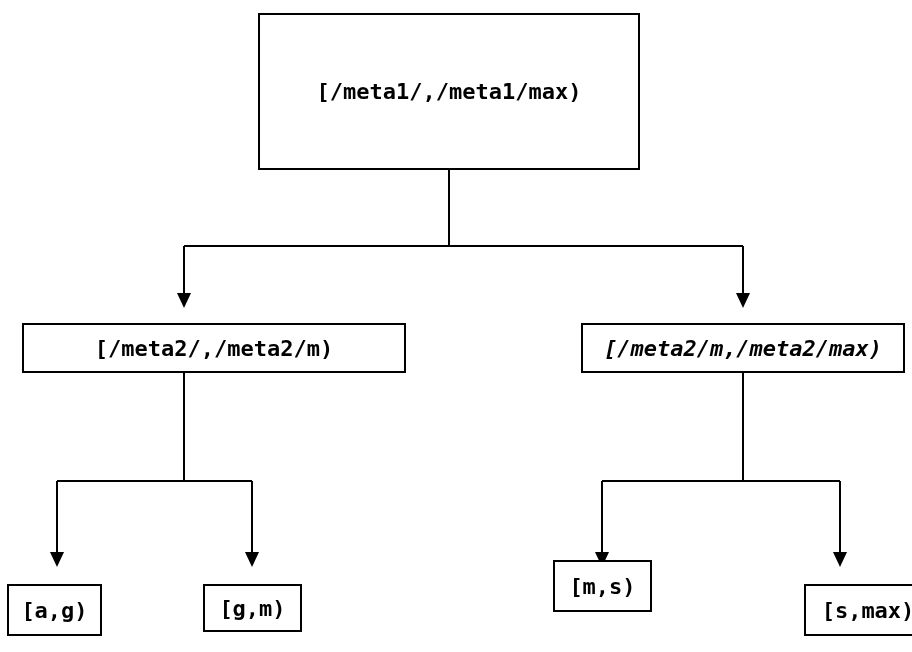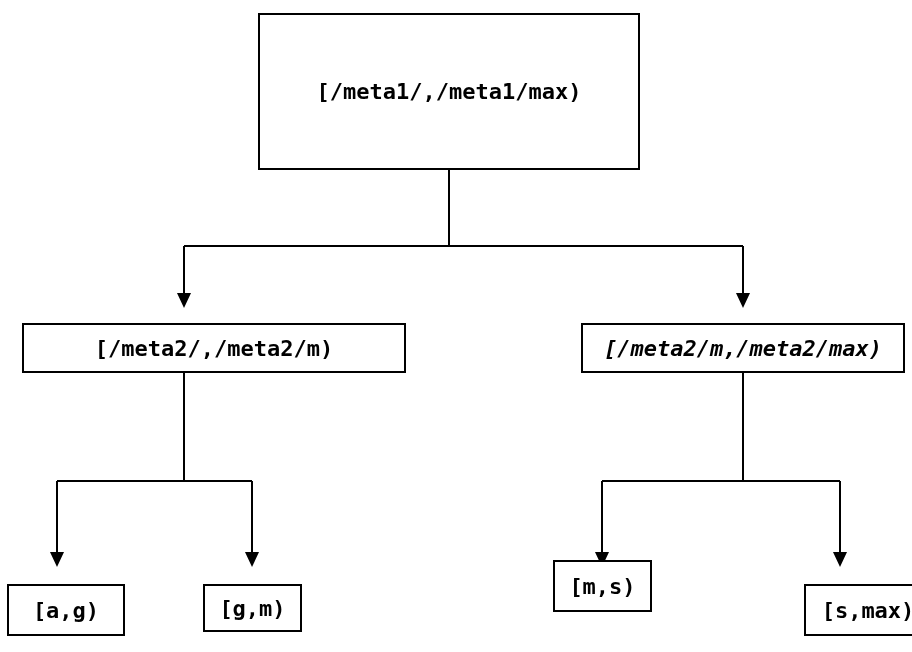--- a/index.html
+++ b/index.html
@@ -33,21 +33,21 @@
     justify-content: center;
     font-size: 22px;
     font-weight: bold;
     color: #000000;
     white-space: nowrap;
     letter-spacing: 0;
   }
   .node-root      { left: 258px; top: 13px;  width: 382px; height: 157px; }
   .node-mid-left  { left: 22px;  top: 323px; width: 384px; height: 50px; }
   .node-mid-right { left: 581px; top: 323px; width: 324px; height: 50px; font-style: italic; }
-  .node-leaf-ag   { left: 7px;   top: 584px; width: 118px;  height: 52px; }
+  .node-leaf-ag   { left: 7px;   top: 584px; width: 95px;  height: 52px; }
   .node-leaf-gm   { left: 203px; top: 584px; width: 99px;  height: 48px; }
   .node-leaf-ms   { left: 553px; top: 560px; width: 99px;  height: 52px; }
   .node-leaf-smax { left: 776px; top: 584px; width: 128px; height: 52px; margin-left: 28px; }
 </style>
 </head>
 <body>
 
 <div class="canvas">
 
   <svg class="connectors" viewBox="0 0 912 652" xmlns="http://www.w3.org/2000/svg">

